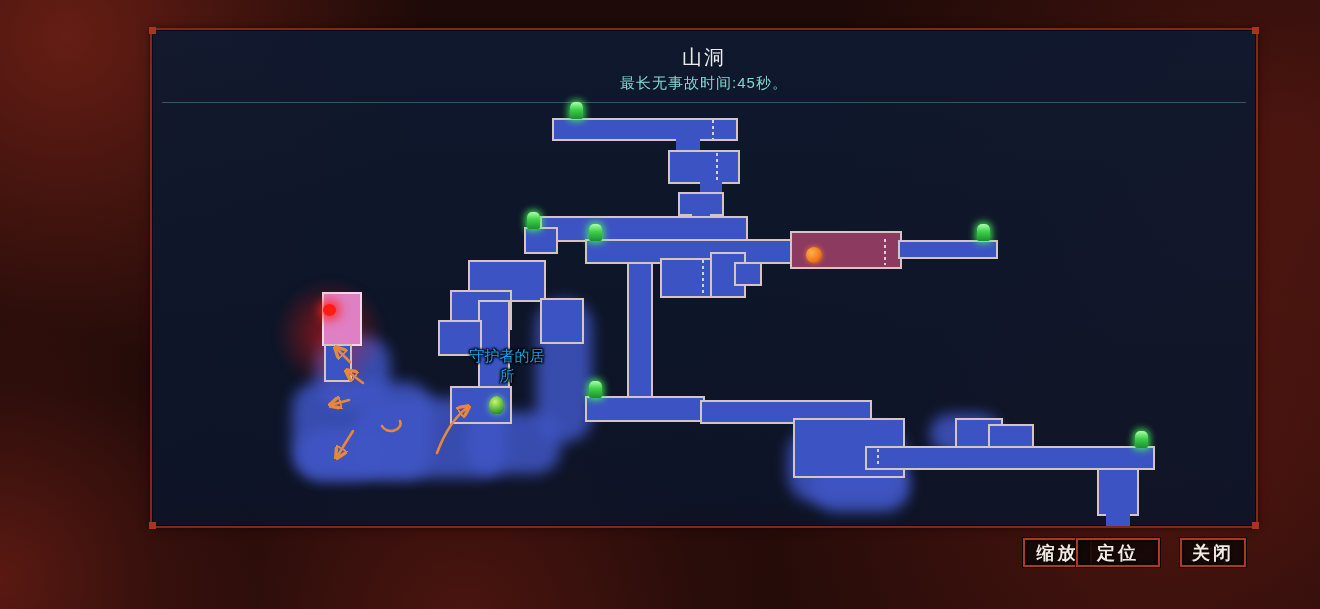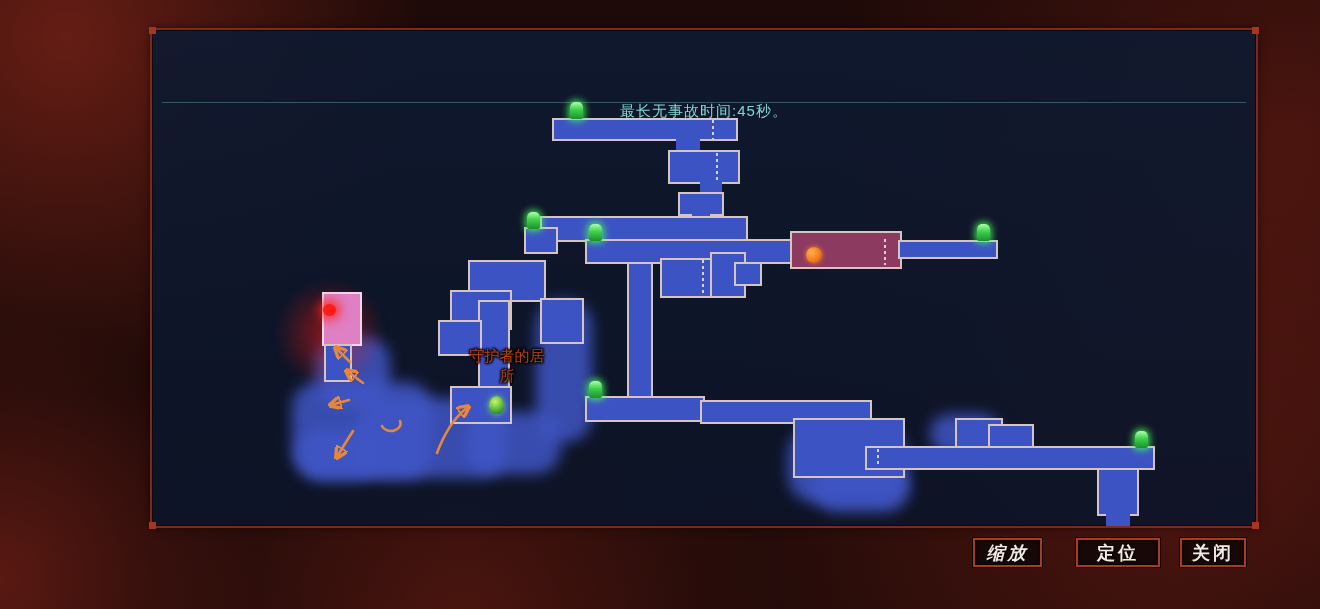--- a/index.html
+++ b/index.html
@@ -25,21 +25,21 @@
     border:2px solid var(--panel-border);
     box-shadow:inset 0 0 0 1px rgba(0,0,0,.55), 0 0 8px rgba(0,0,0,.5);
     box-sizing:border-box;
   }
   .corner{position:absolute;width:7px;height:7px;background:#a8361e;z-index:2;}
   .c-tl{left:-3px;top:-3px}.c-tr{right:-3px;top:-3px}
   .c-bl{left:-3px;bottom:-3px}.c-br{right:-3px;bottom:-3px}
   .map-title{position:absolute;left:0;top:14px;width:100%;text-align:center;
     color:#ececec;font-size:20px;letter-spacing:2px;}
   .map-subtitle{position:absolute;left:0;top:44px;width:100%;text-align:center;
-    color:var(--subtitle);font-size:15px;letter-spacing:1px;margin-top:28px;}
+    color:var(--subtitle);font-size:15px;letter-spacing:1px;}
   .divider{position:absolute;left:10px;top:72px;width:1084px;height:1px;
     background:rgba(95,165,175,.45);}
   #map-layer{position:absolute;left:0;top:0;width:1320px;height:609px;z-index:2;pointer-events:none;}
   .fog{position:absolute;background:var(--fog);opacity:.85;filter:blur(7px);border-radius:26px;}
   .room{position:absolute;background:var(--room);
     border:2px solid var(--room-border);box-sizing:border-box;}
   .room.conn{border:none;}
   .room.purple{background:var(--purple);}
   .room.pink{background:var(--pink);border-color:var(--pink-border);}
   .glow-red{position:absolute;border-radius:50%;filter:blur(5px);
@@ -54,40 +54,41 @@
     background:radial-gradient(circle at 35% 35%, #ffb050, #f07818 60%, #b04808);
     box-shadow:0 0 5px rgba(255,140,40,.9);}
   .icon.npc{width:15px;height:18px;border-radius:50% 50% 42% 42%;
     background:radial-gradient(circle at 40% 32%, #c8f868, #3aa030 70%, #186018);
     box-shadow:0 0 6px rgba(130,255,90,.75);}
   .icon.player{width:13px;height:12px;border-radius:50%;background:#ff1c14;
     box-shadow:0 0 11px 4px rgba(255,35,22,.9);}
   #arrow-layer{position:absolute;left:0;top:0;z-index:3;pointer-events:none;}
   #arrow-layer path{stroke:var(--arrow);stroke-width:2.6;fill:none;stroke-linecap:round;}
   .map-label{position:absolute;left:448px;top:346px;width:118px;z-index:4;
-    text-align:center;color:#c2410c;font-size:15px;line-height:20px;
+    text-align:center;color:#0ea5e9;font-size:15px;line-height:20px;
     text-shadow:0 0 3px #000,1px 1px 2px #000,-1px -1px 2px #000,1px -1px 2px #000,-1px 1px 2px #000;}
   .btn{position:absolute;top:538px;height:29px;z-index:5;box-sizing:border-box;
     display:flex;align-items:center;justify-content:center;
     background:rgba(18,8,8,.88);border:2px solid var(--accent);
     color:#f2eae2;font-size:18px;font-weight:bold;letter-spacing:3px;
     text-shadow:1px 1px 2px #000;cursor:pointer;
     box-shadow:0 0 0 1px rgba(0,0,0,.8), inset 0 0 5px rgba(0,0,0,.8);}
-  .btn-zoom{left:973px;width:69px;font-style:italic;}
+  .btn-zoom{left:1023px;width:69px;}
   .btn-locate{left:1076px;width:84px;}
   .btn-close{left:1180px;width:66px;}
 </style>
 </head>
 <body>
 
 <div class="panel">
   <div class="corner c-tl"></div>
   <div class="corner c-tr"></div>
   <div class="corner c-bl"></div>
   <div class="corner c-br"></div>
+  <div class="map-title">山洞</div>
   <div class="map-subtitle">最长无事故时间:45秒。</div>
   <div class="divider"></div>
 </div>
 
 <div id="map-layer">
     <div class="fog" style="left: 292px; top: 382px; width: 140px; height: 96px;"></div>
     <div class="fog" style="left: 316px; top: 336px; width: 74px; height: 72px;"></div>
     <div class="fog" style="left: 356px; top: 398px; width: 150px; height: 80px;"></div>
     <div class="fog" style="left: 466px; top: 412px; width: 95px; height: 62px;"></div>
     <div class="fog" style="left: 536px; top: 300px; width: 56px; height: 142px;"></div>

